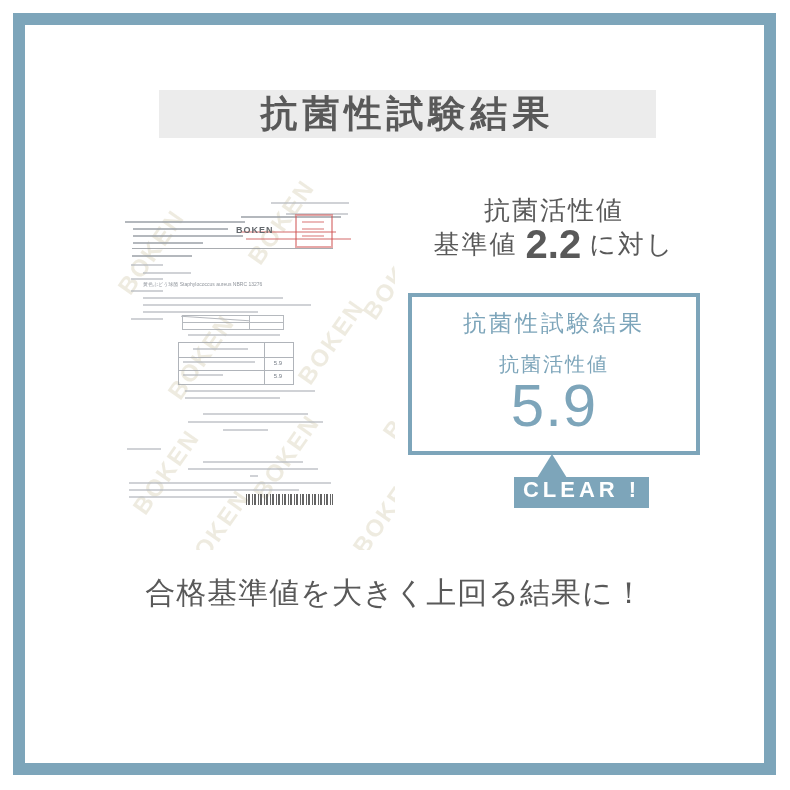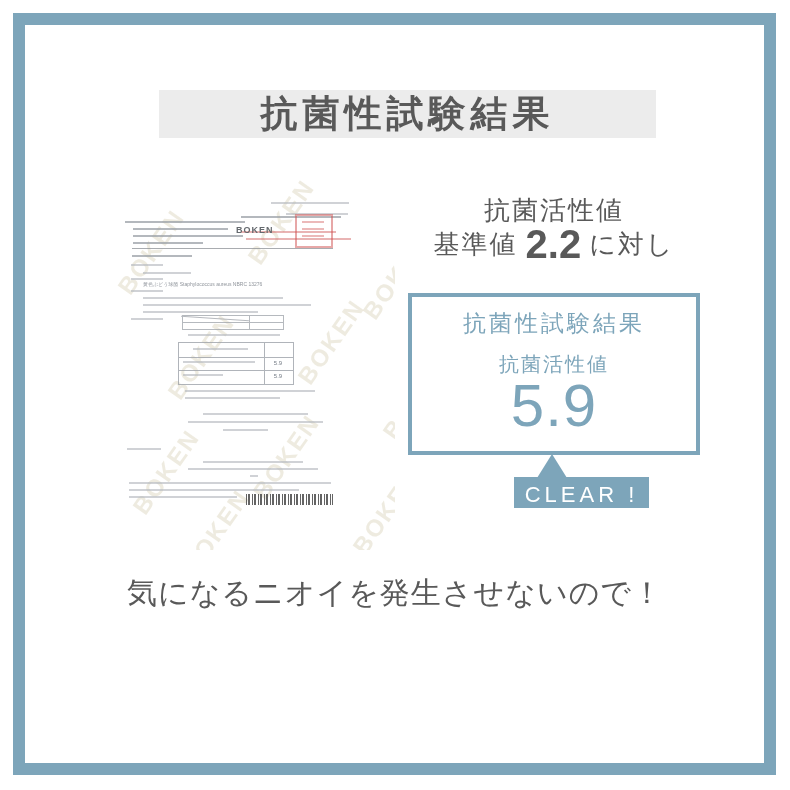--- a/index.html
+++ b/index.html
@@ -85,22 +85,22 @@
   .result-box .bacteria{margin-top:11px;font-size:23px;letter-spacing:3px;font-weight:500;}
   .result-box .metric{margin-top:12px;font-size:20px;letter-spacing:2px;}
   .result-box .value{margin-top:-4px;font-size:60px;font-weight:500;letter-spacing:1px;line-height:64px;}
   .tail{
     position:absolute;left:537px;top:454px;width:0;height:0;
     border-left:15px solid transparent;border-right:15px solid transparent;
     border-bottom:24px solid #7da5ba;
   }
   .clear-badge{
     position:absolute;left:514px;top:477px;width:135px;height:31px;
-    background:#7da5ba;color:#ffffff;display:flex;align-items:flex-end;justify-content:center;
-    font-size:22px;letter-spacing:4px;font-weight:400;
+    background:#7da5ba;color:#ffffff;display:flex;align-items:flex-start;justify-content:center;
+    font-size:22px;letter-spacing:4px;font-weight:700;
   }
   
   .desc{
     position:absolute;left:25px;right:25px;top:573px;text-align:center;
     color:#595959;font-size:30px;line-height:40px;letter-spacing:1px;
   }
 </style>
 </head>
 <body>
 
@@ -207,14 +207,14 @@
   <div class="value">5.9</div>
 </div>
 
 <div class="tail"></div>
 
 <div class="clear-badge">
   <span>CLEAR !</span>
 </div>
 
 <div class="desc">
-  <div>気になるニオイを発生させないので！</div>
+  <div>合格基準値を大きく上回る結果に！</div>
 </div>
 
 </body></html>

